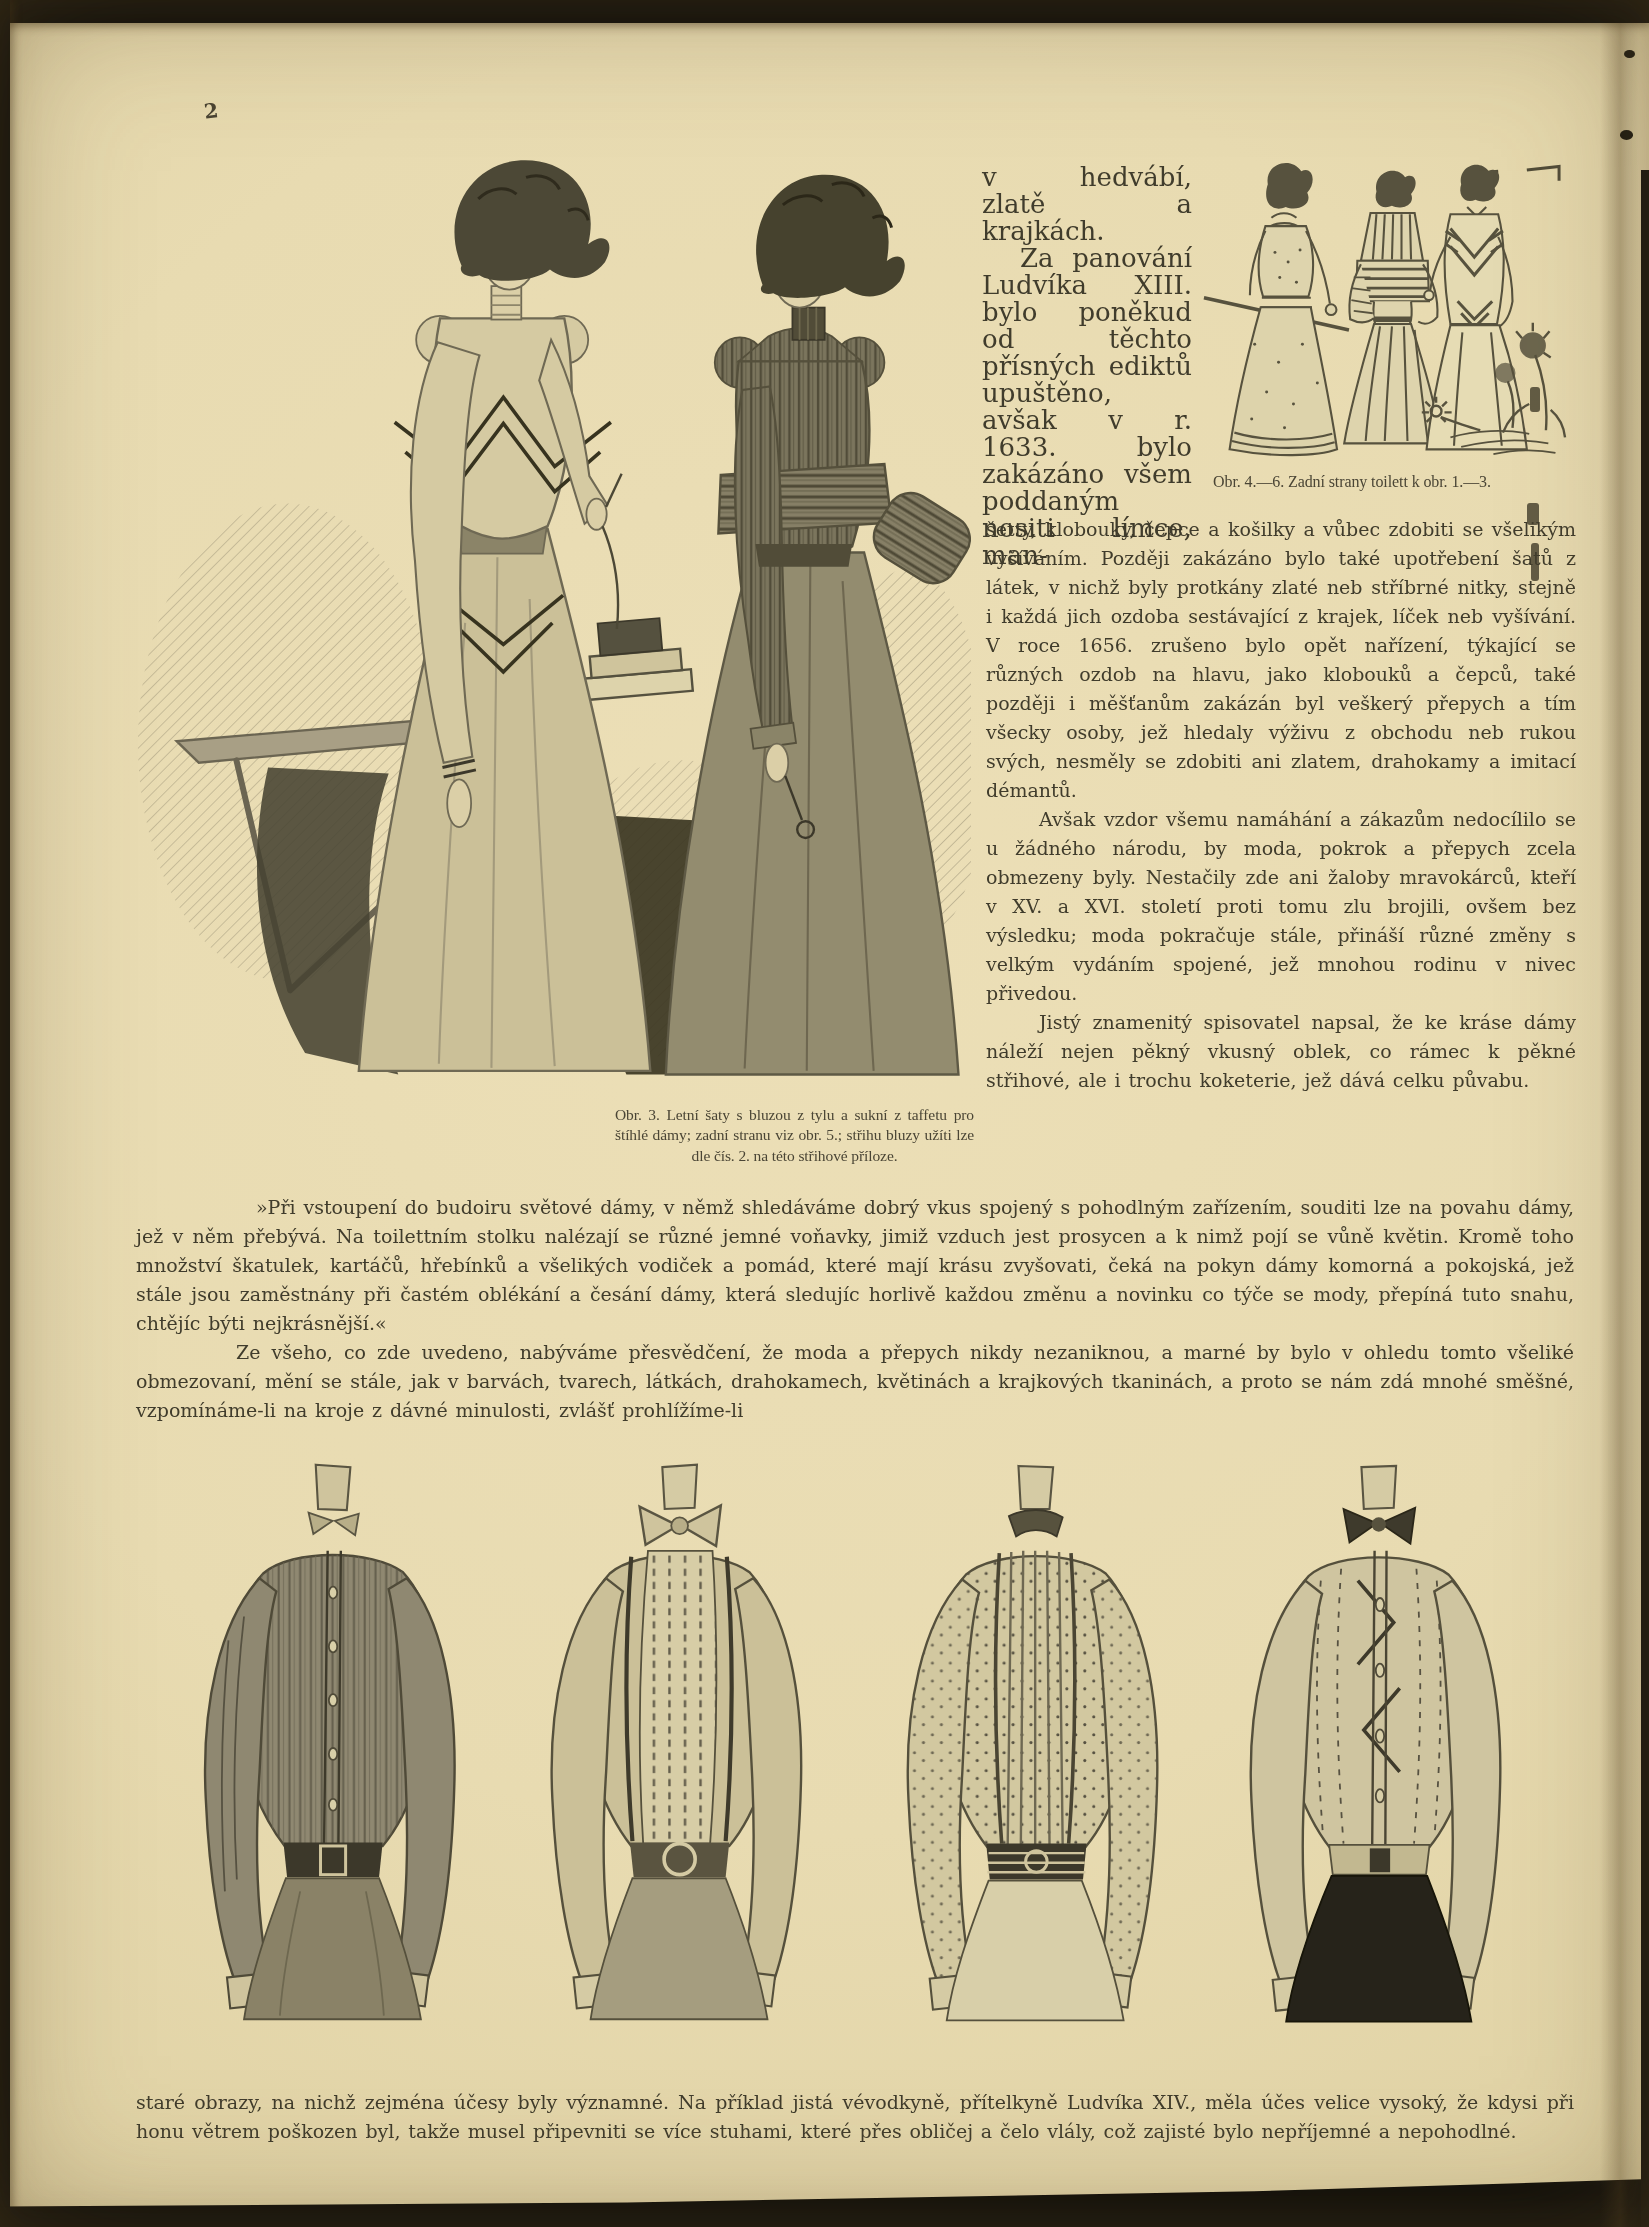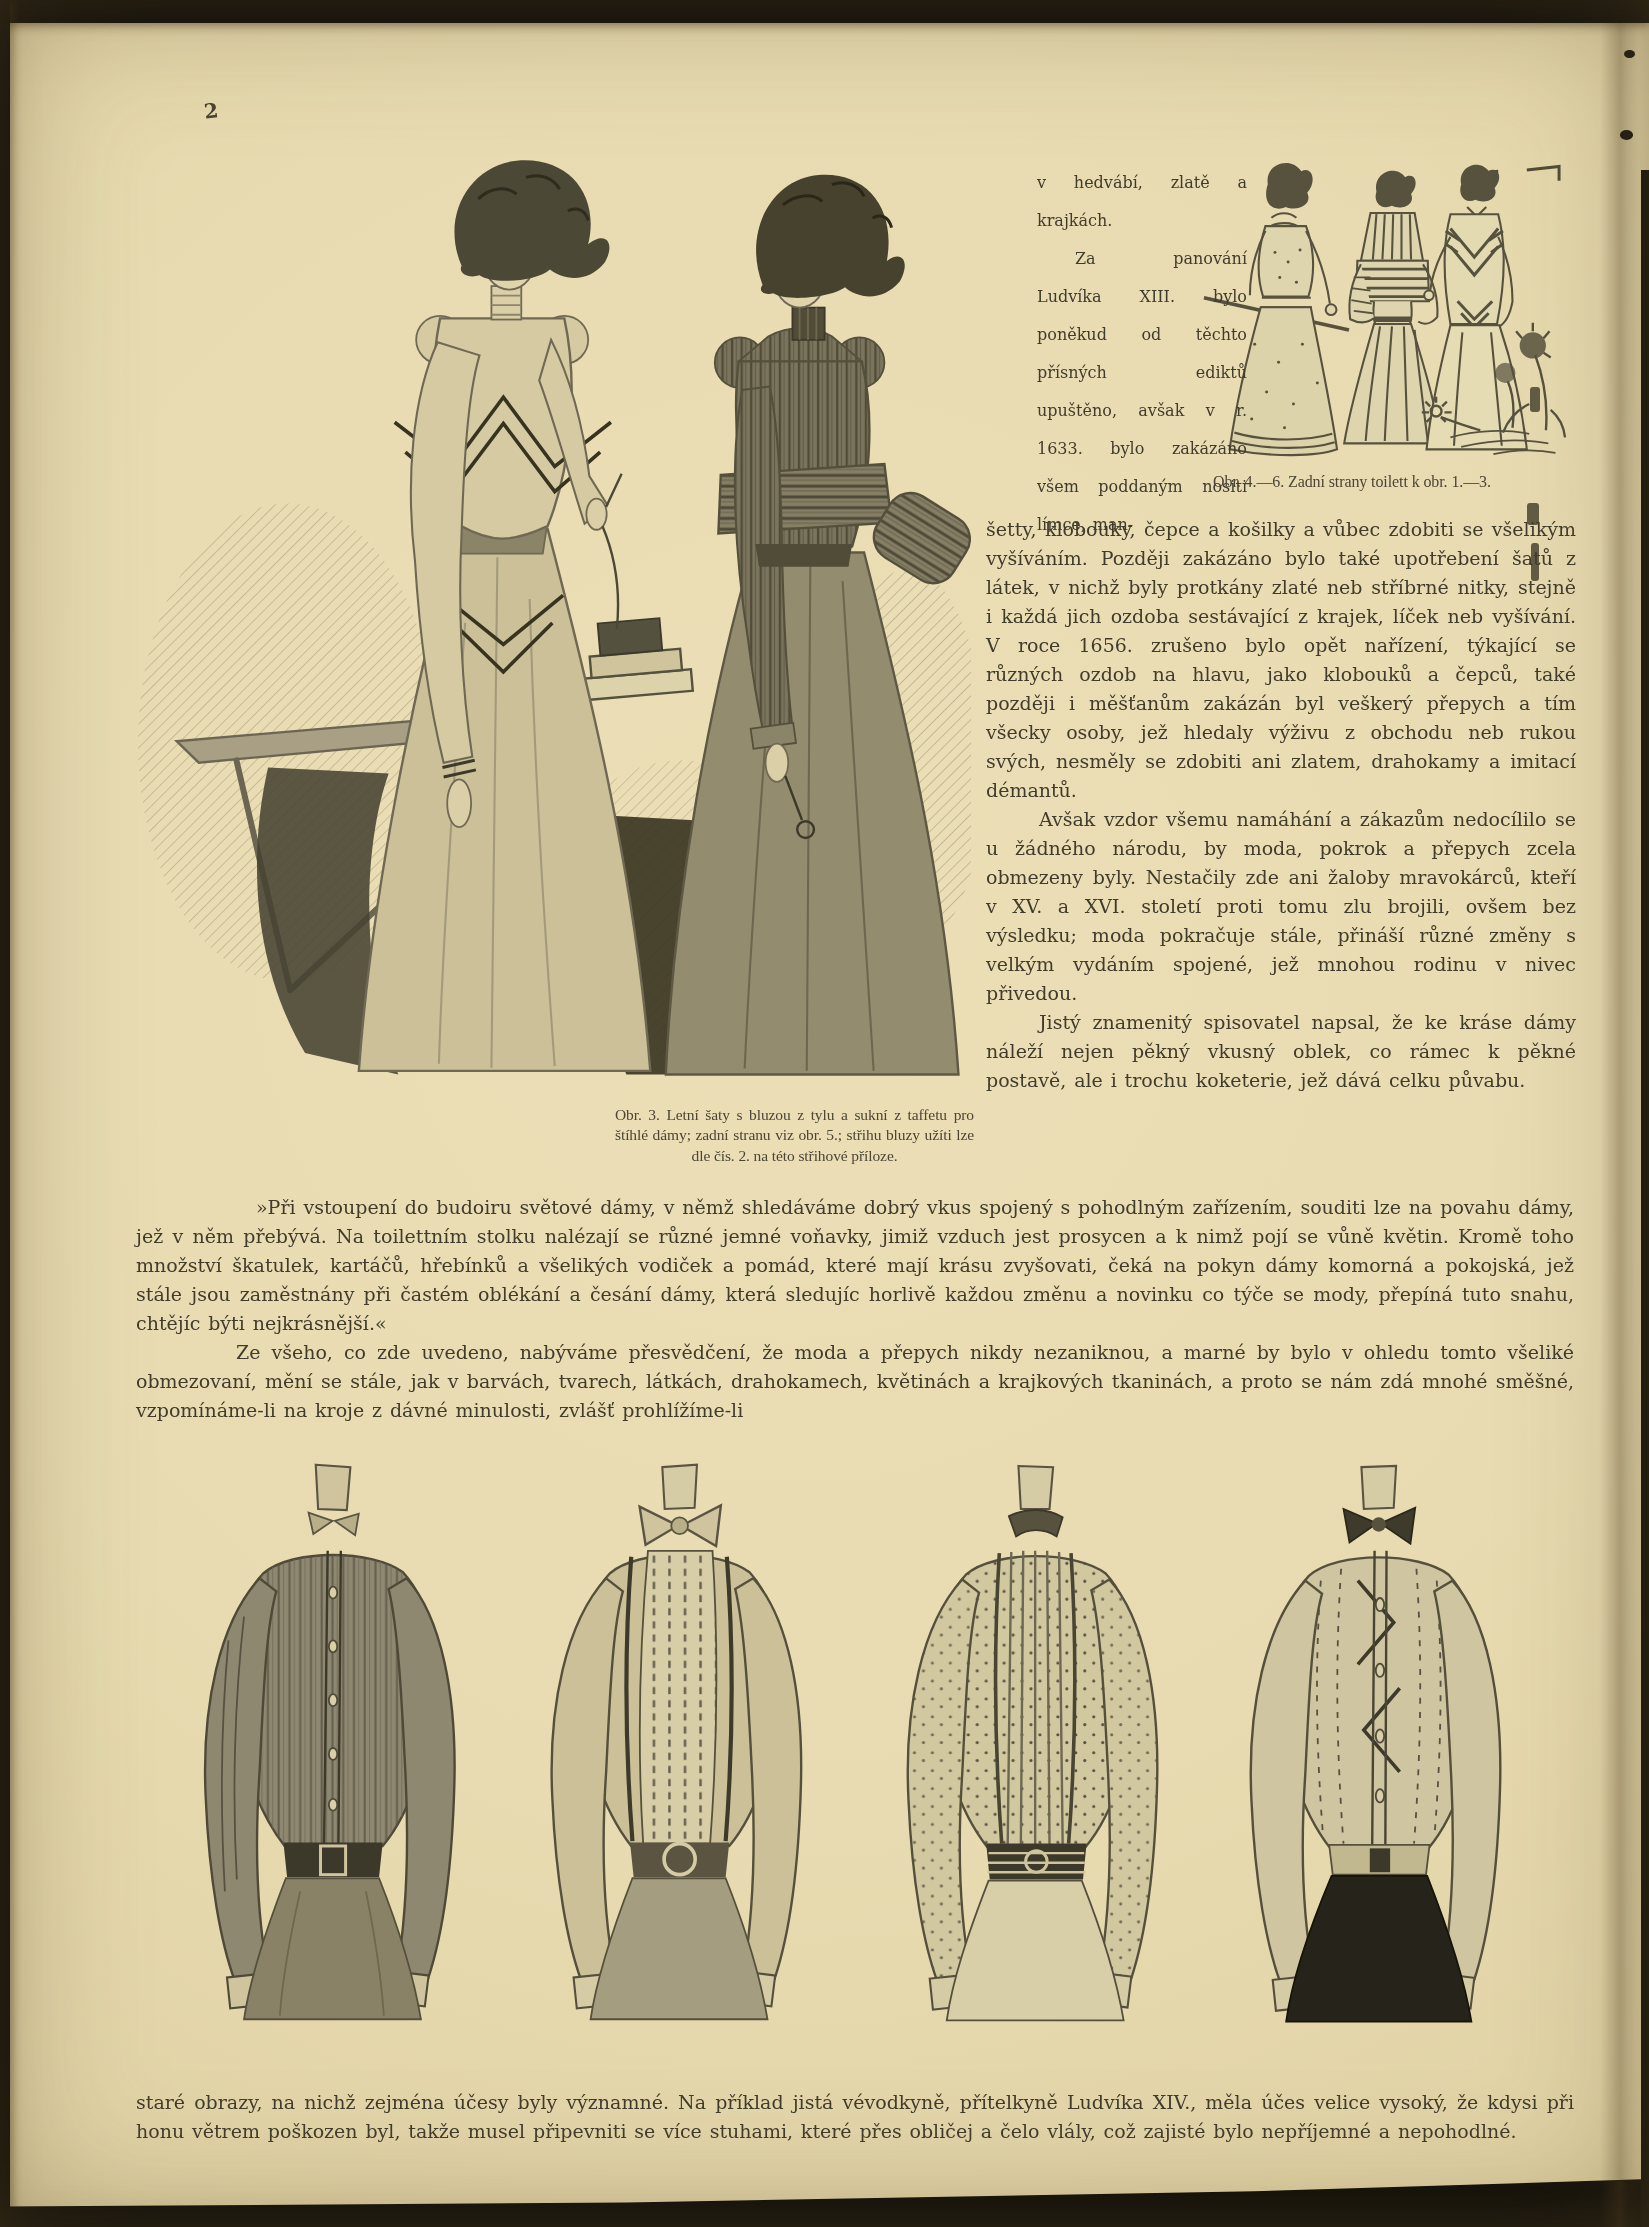--- a/index.html
+++ b/index.html
@@ -21,21 +21,21 @@
     background:linear-gradient(90deg, rgba(120,95,50,0) 0%, rgba(80,62,32,.30) 52%, rgba(60,45,25,.14) 72%, rgba(120,95,50,0) 100%);}
   .bleed{position:absolute;background:#413c2b;border-radius:3px;opacity:.8;}
   .dotmark{position:absolute;background:#1c1a12;border-radius:50%;}
 
   .page-number{position:absolute;left:204px;top:99px;font-size:20.3px;color:#4a4433;
     transform:rotate(-7deg);font-weight:bold;}
 
   .body-text{position:absolute;text-align:justify;font-size:19px;line-height:29px;
     color:#403c2c;word-spacing:1.8px;}
   .body-text p{margin:0;}
-  .narrow{left:1037px;top:164px;width:210px;font-size:16px;line-height:38px;}
+  .narrow{left:982px;top:164px;width:210px;font-size:26px;line-height:27px;}
   .narrow p.ind{text-indent:38px;}
   .wide{left:986px;top:515px;width:590px;}
   .wide p.ind{text-indent:53px;}
   .fullw{left:136px;top:1193px;width:1438px;}
   .fullw p.ind1{text-indent:120px;}
   .fullw p.ind2{text-indent:100px;}
   .fullw-bottom{left:136px;top:2088px;width:1438px;}
 
   .cap{position:absolute;font-family:Liberation Serif, serif;font-size:15.5px;line-height:20.3px;
     color:#4a4535;text-align:justify;text-align-last:center;letter-spacing:-0.1px;}
@@ -234,21 +234,21 @@
   <div class="body-text narrow">
     <p>v hedvábí, zlatě a krajkách.</p>
     <p class="ind">Za panování Ludvíka XIII. bylo poněkud od těchto přísných ediktů upuštěno, avšak v r. 1633. bylo zakázáno všem poddaným nositi límce, man-</p>
   </div>
 
   <div class="cap cap46">Obr. 4.—6. Zadní strany toilett k obr. 1.—3.</div>
 
   <div class="body-text wide">
     <p>šetty, klobouky, čepce a košilky a vůbec zdobiti se všelikým vyšíváním. Později zakázáno bylo také upotřebení šatů z látek, v nichž byly protkány zlaté neb stříbrné nitky, stejně i každá jich ozdoba sestávající z krajek, líček neb vyšívání. V roce 1656. zrušeno bylo opět nařízení, týkající se různých ozdob na hlavu, jako klobouků a čepců, také později i měšťanům zakázán byl veškerý přepych a tím všecky osoby, jež hledaly výživu z obchodu neb rukou svých, nesměly se zdobiti ani zlatem, drahokamy a imitací démantů.</p>
     <p class="ind">Avšak vzdor všemu namáhání a zákazům nedocílilo se u žádného národu, by moda, pokrok a přepych zcela obmezeny byly. Nestačily zde ani žaloby mravokárců, kteří v XV. a XVI. století proti tomu zlu brojili, ovšem bez výsledku; moda pokračuje stále, přináší různé změny s velkým vydáním spojené, jež mnohou rodinu v nivec přivedou.</p>
-    <p class="ind">Jistý znamenitý spisovatel napsal, že ke kráse dámy náleží nejen pěkný vkusný oblek, co rámec k pěkné postavě, ale i trochu koketerie, jež dává celku půvabu.</p>
+    <p class="ind">Jistý znamenitý spisovatel napsal, že ke kráse dámy náleží nejen pěkný vkusný oblek, co rámec k pěkné střihové, ale i trochu koketerie, jež dává celku půvabu.</p>
   </div>
 
   <div class="cap cap3">Obr. 3. Letní šaty s bluzou z tylu a sukní z taffetu pro štíhlé dámy; zadní stranu viz obr. 5.; střihu bluzy užíti lze dle čís. 2. na této střihové příloze.</div>
 
   <div class="body-text fullw">
     <p class="ind1">»Při vstoupení do budoiru světové dámy, v němž shledáváme dobrý vkus spojený s pohodlným zařízením, souditi lze na povahu dámy, jež v něm přebývá. Na toilettním stolku nalézají se různé jemné voňavky, jimiž vzduch jest prosycen a k nimž pojí se vůně květin. Kromě toho množství škatulek, kartáčů, hřebínků a všelikých vodiček a pomád, které mají krásu zvyšovati, čeká na pokyn dámy komorná a pokojská, jež stále jsou zaměstnány při častém oblékání a česání dámy, která sledujíc horlivě každou změnu a novinku co týče se mody, přepíná tuto snahu, chtějíc býti nejkrásnější.«</p>
     <p class="ind2">Ze všeho, co zde uvedeno, nabýváme přesvědčení, že moda a přepych nikdy nezaniknou, a marné by bylo v ohledu tomto všeliké obmezovaní, mění se stále, jak v barvách, tvarech, látkách, drahokamech, květinách a krajkových tkaninách, a proto se nám zdá mnohé směšné, vzpomínáme-li na kroje z dávné minulosti, zvlášť prohlížíme-li</p>
   </div>
 
   <div class="fig-blouses">

